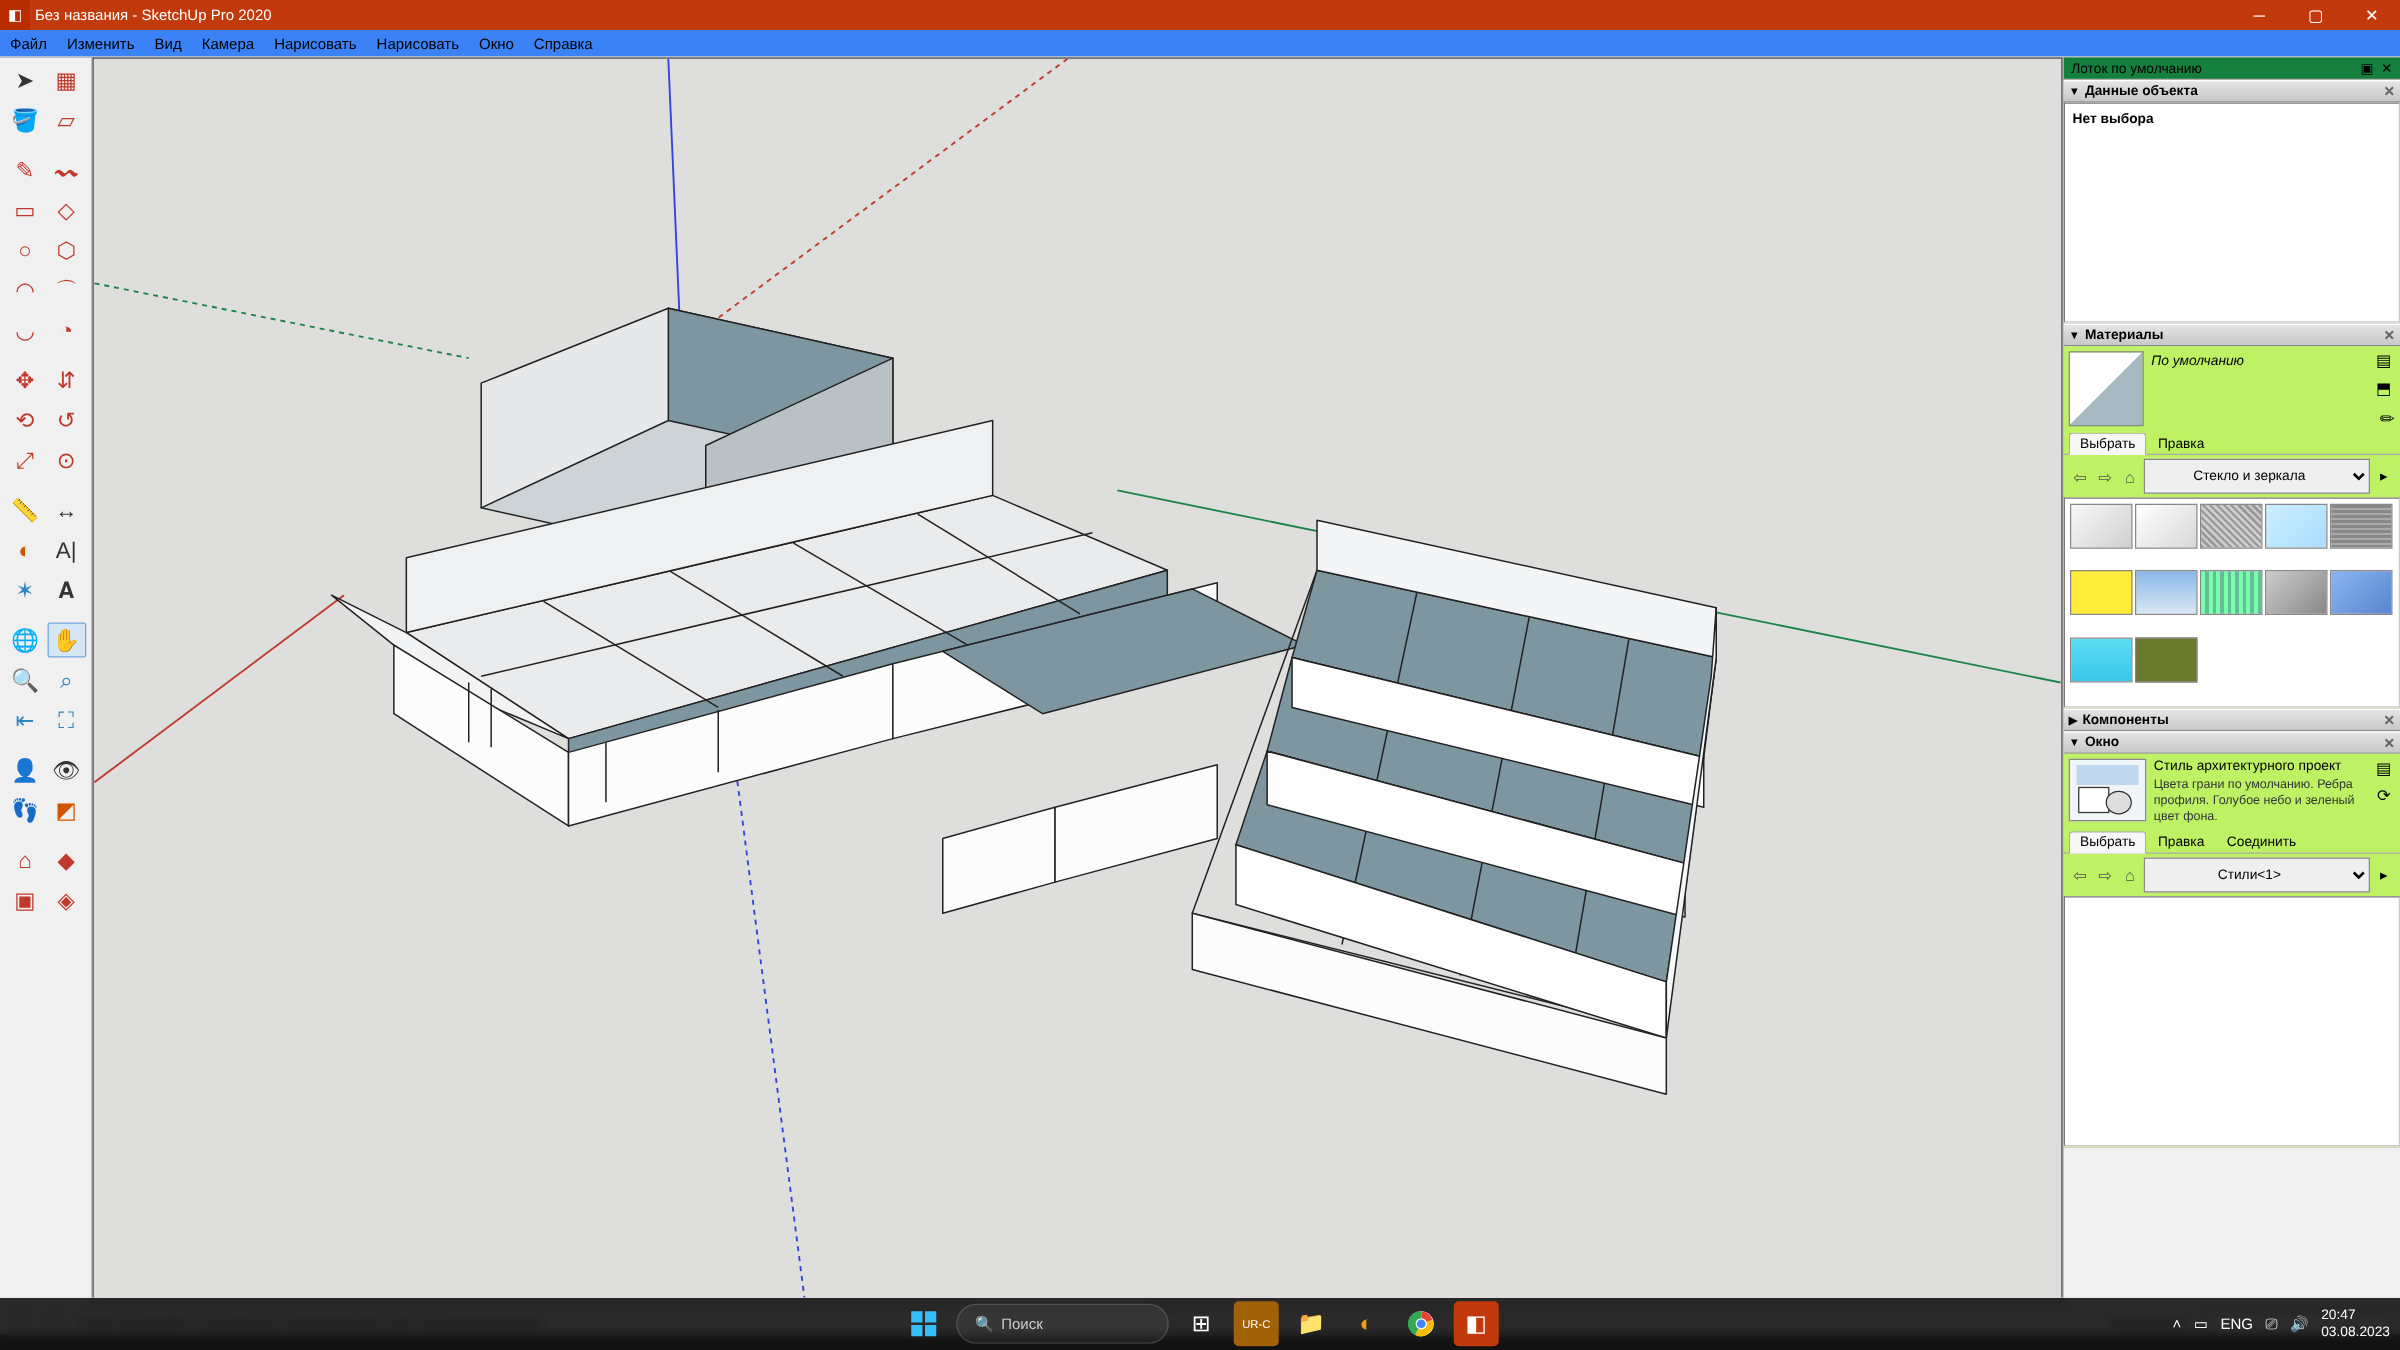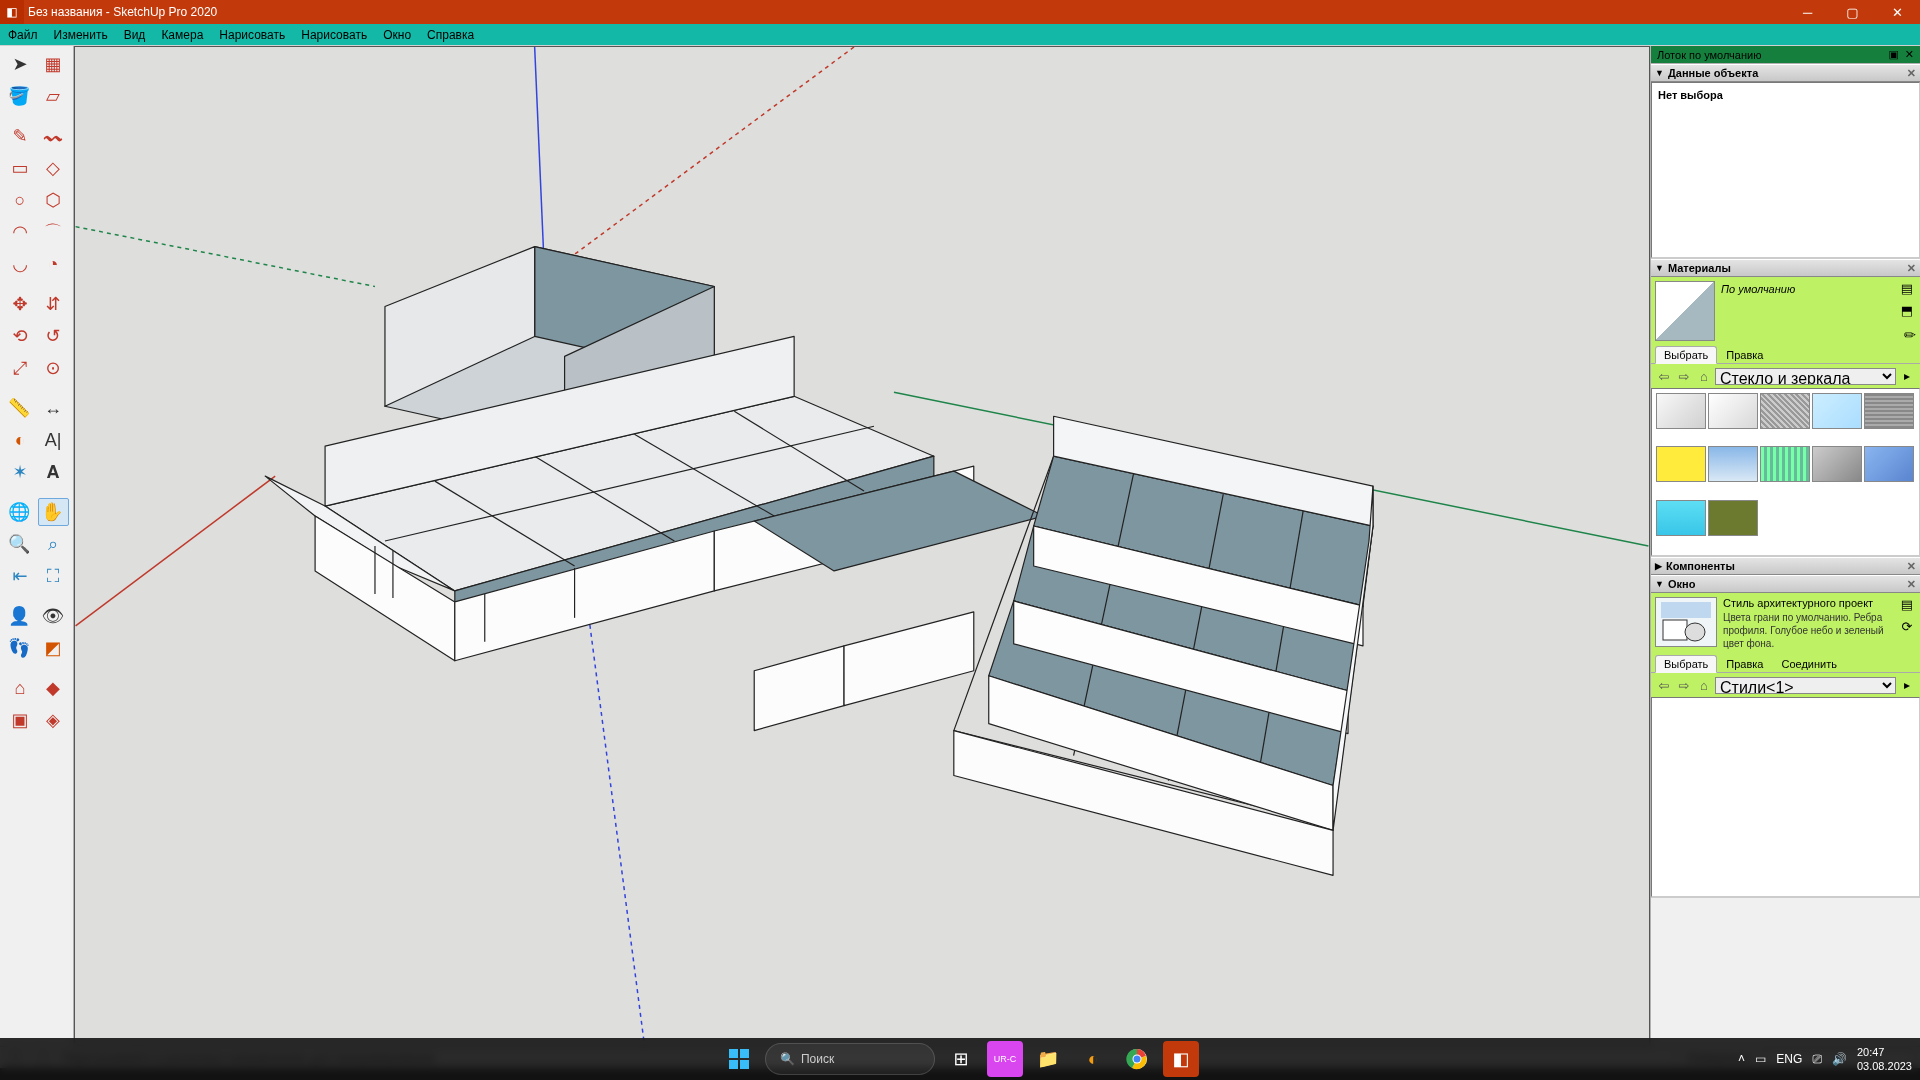--- a/index.html
+++ b/index.html
@@ -6,21 +6,21 @@
 body { width:1920px; height:1080px; overflow:hidden; background:#000; position:relative; }
 
 
 .titlebar { height:24px; background:#C23A0B; display:flex; align-items:center; color:#fff; font-size:12px; }
 .titlebar .icon-app { width:24px; height:24px; display:flex; align-items:center; justify-content:center; background:#B82E00; }
 .titlebar .title-text { padding-left:4px; flex:1; }
 .titlebar .win-btns { display:flex; }
 .titlebar .win-btn { width:45px; height:24px; display:flex; align-items:center; justify-content:center; color:#fff; font-size:13px; }
 
 
-.menubar { height:22px; background:#14b8a6; border-bottom:1px solid #D0D0D0; display:flex; align-items:center; font-size:12px; }
+.menubar { height:22px; background:#3b82f6; border-bottom:1px solid #D0D0D0; display:flex; align-items:center; font-size:12px; }
 .menubar .menu-item { padding:0 8px; height:100%; display:flex; align-items:center; }
 
 
 .main { display:flex; height:1000px; }
 .toolbar-left { width:74px; background:#F0F0F0; border-right:1px solid #B0B0B0; padding:4px 2px; }
 .tool-row { display:flex; justify-content:center; margin-bottom:4px; gap:2px; }
 .tool-btn { width:31px; height:28px; border:1px solid transparent; border-radius:2px; display:flex; align-items:center; justify-content:center; position:relative; }
 .tool-btn.active { background:#D5E6F5; border:1px solid #6FA8DC; }
 .tool-sep { height:8px; }
 
@@ -41,21 +41,21 @@
 .mat-preview-box { width:60px; height:60px; border:1px solid #888; background:linear-gradient(135deg,#FFF 50%,#A6B8C0 50%); }
 .mat-name { font-size:11px; padding-top:2px;font-style:italic; }
 .side-icons { position:absolute; right:4px; top:2px; display:flex; flex-direction:column; gap:4px; }
 .side-icon-btn { width:18px; height:18px; display:flex; align-items:center; justify-content:center; font-size:13px; }
 .eyedrop { position:absolute; right:4px; bottom:2px; font-size:14px; transform:rotate(-45deg); }
 .tabs-row { display:flex; border-bottom:1px solid #AAA; padding:0 4px; font-size:11px; }
 .tabs-row .tab { padding:2px 8px; border:1px solid transparent; position:relative; top:1px; }
 .tabs-row .tab.active { background:#F7F7F7; border:1px solid #AAA; border-bottom:1px solid #F7F7F7; border-radius:3px 3px 0 0; }
 .row-controls { display:flex; align-items:center; gap:2px; padding:3px 4px; }
 .row-controls .arrow-btn { width:18px; height:18px; display:flex; align-items:center; justify-content:center; font-size:13px; color:#555; }
-.row-controls select { flex:1; font-size:16px; height:17px; border:1px solid #888; }
+.row-controls select { flex:1; font-size:11px; height:28px; border:1px solid #888;text-align:center; }
 .row-controls .end-btn { width:18px; height:18px; display:flex; align-items:center; justify-content:center; font-size:12px; }
 .swatch-grid { display:flex; flex-wrap:wrap; padding:4px; gap:2px; background:#FFF; height:168px; border:1px inset #ccc; }
 .swatch { width:50px; height:36px; border:1px solid #888; }
 
 .styles-preview { display:flex; padding:4px; gap:6px; position:relative; }
 .style-thumb { width:62px; height:50px; border:1px solid #888; background:#F0F5F8; display:flex; align-items:center; justify-content:center; }
 .style-desc { font-size:10px; flex:1; padding-right:20px; }
 .style-desc .style-title { font-weight:normal; font-size:11px; }
 .style-desc .style-text { color:#333; margin-top:2px; line-height:13px; }
 
@@ -473,21 +473,21 @@
           <rect x="12" y="1" width="9" height="9" fill="#38BDF8"></rect>
           <rect x="1" y="12" width="9" height="9" fill="#38BDF8"></rect>
           <rect x="12" y="12" width="9" height="9" fill="#38BDF8"></rect>
         </svg>
     </div>
     <div class="search-box">
       <span>🔍</span>
       <span>Поиск</span>
     </div>
     <div class="task-icon">⊞</div>
-    <div class="task-icon" style="background:#d946ef;font-size:9px;">UR-C</div>
+    <div class="task-icon" style="background:#a16207;font-size:9px;">UR-C</div>
     <div class="task-icon">📁</div>
     <div class="task-icon" style="color:#F39C12;">◐</div>
     <div class="task-icon">
       <svg width="22" height="22">
           <circle cx="11" cy="11" r="10" fill="#fff"></circle>
           <circle cx="11" cy="11" r="4" fill="#4285F4"></circle>
           <path d="M11 1 A10 10 0 0 1 20 8 L11 11 Z" fill="#EA4335"></path>
           <path d="M20 8 A10 10 0 0 1 6 20 L11 11 Z" fill="#FBBC05"></path>
           <path d="M6 20 A10 10 0 0 1 11 1 L11 11 Z" fill="#34A853"></path>
           <circle cx="11" cy="11" r="4.5" fill="#fff"></circle>

